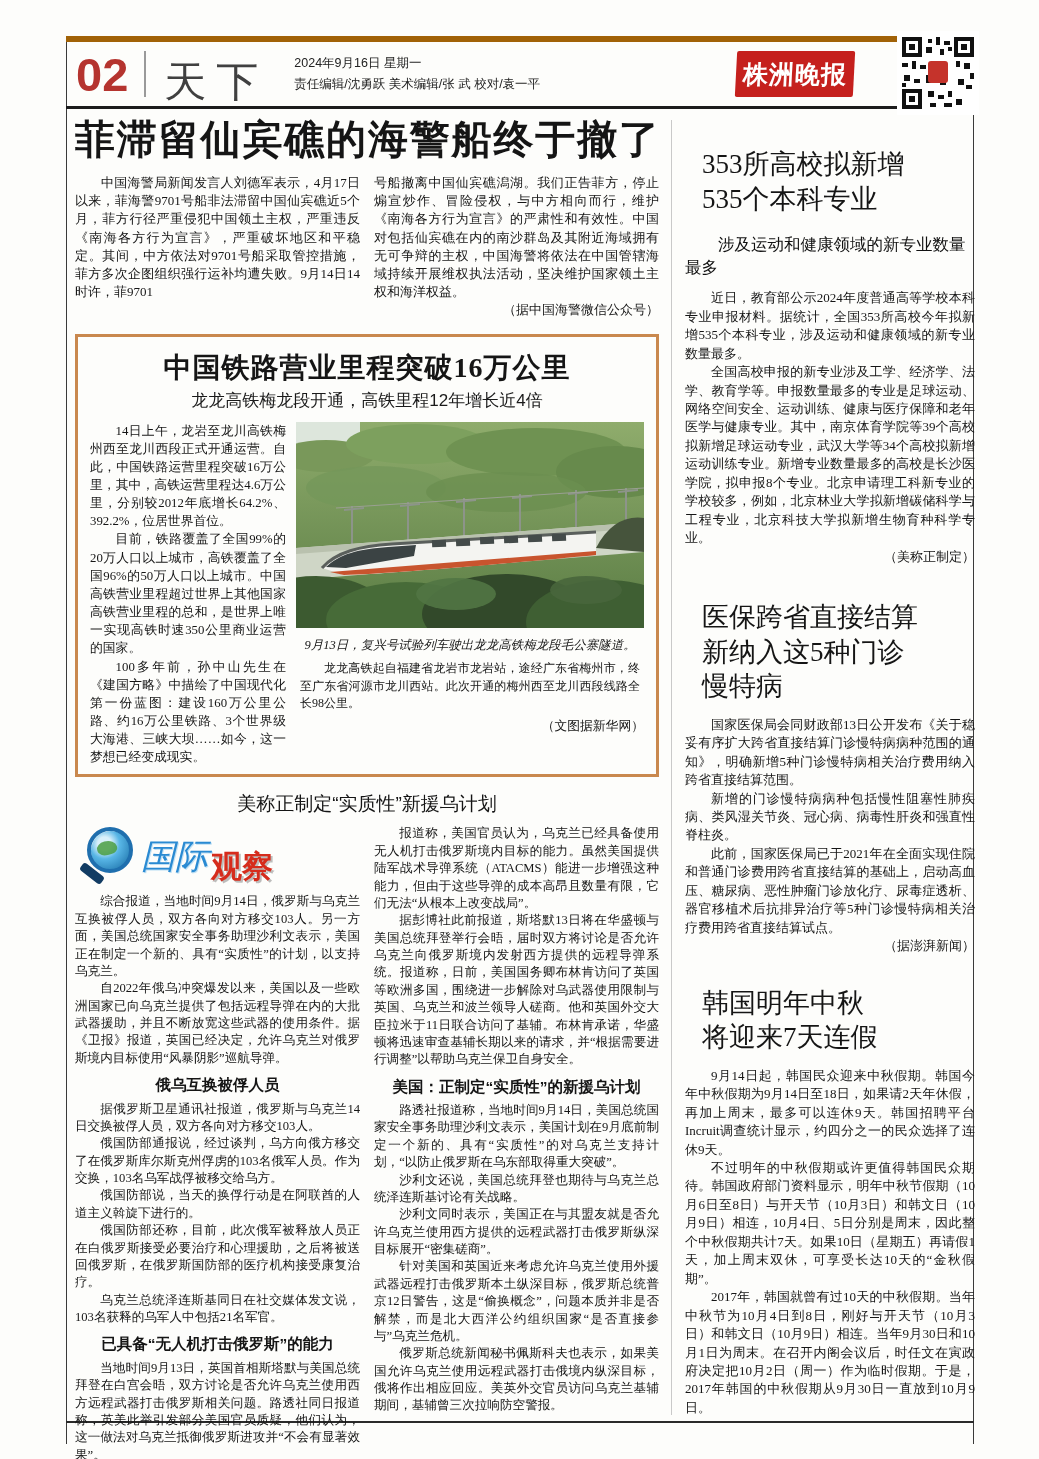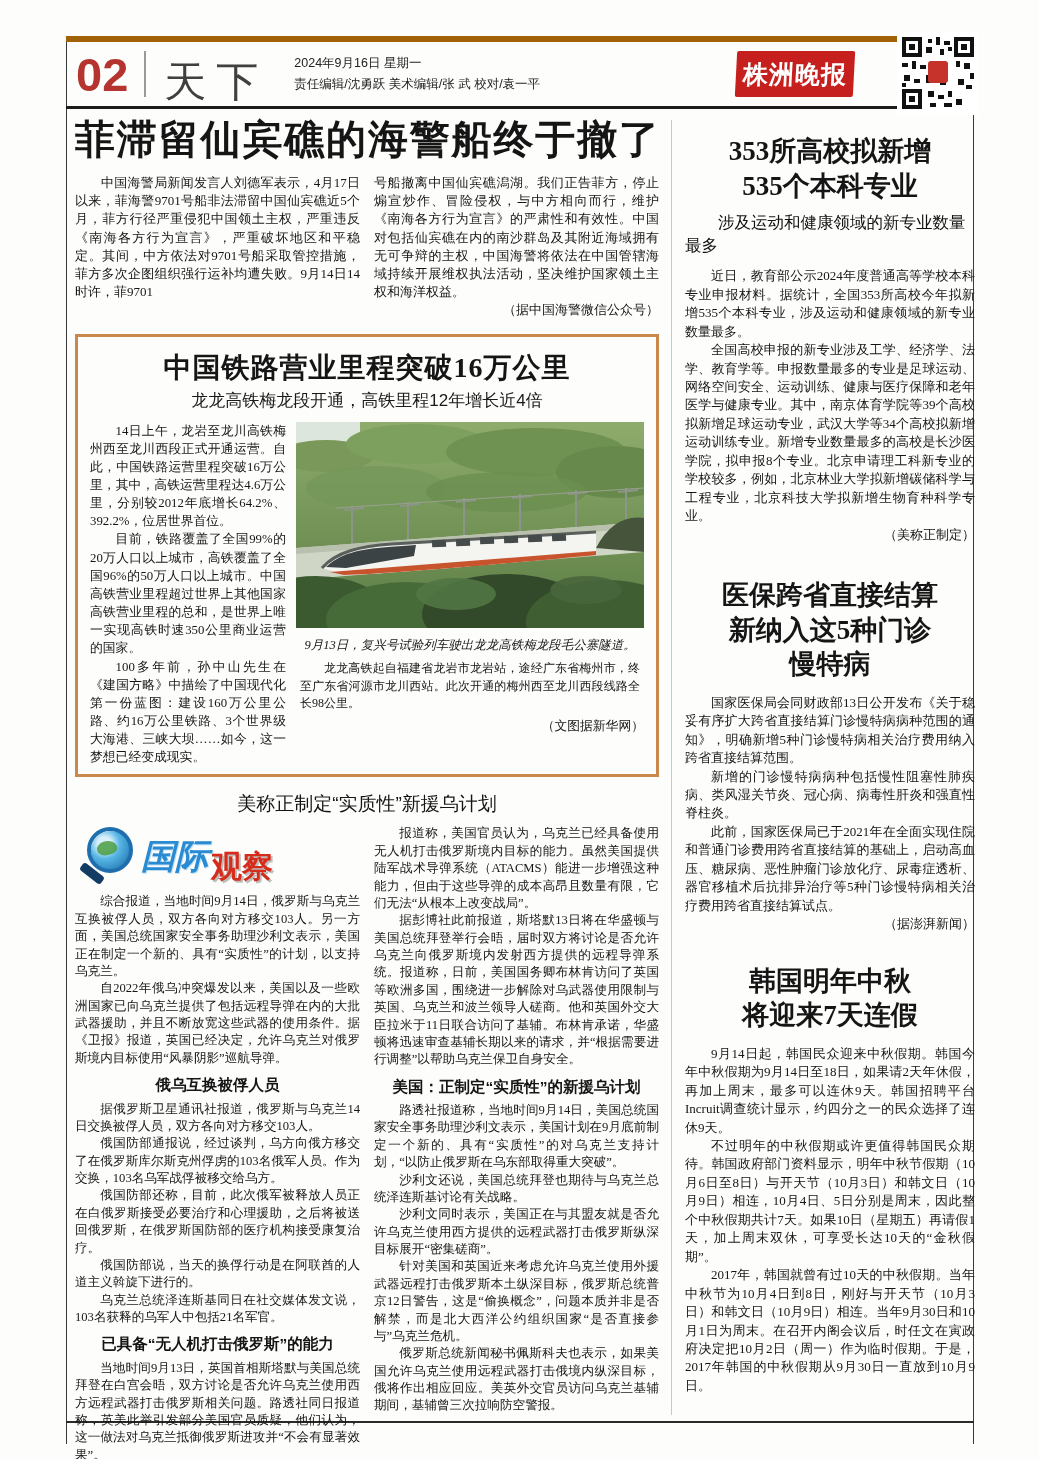--- a/index.html
+++ b/index.html
@@ -60,30 +60,30 @@
   .magnifier{position:relative;width:58px;height:58px;flex:0 0 auto;}
   .globe{position:absolute;left:10px;top:4px;width:40px;height:40px;border-radius:50%;
     background:radial-gradient(circle at 34% 32%, #d9f0fb 0 18%, #58b6e6 40%, #2b82b8 75%, #1e5f8d 100%);}
   .globe::after{content:"";position:absolute;left:6px;top:10px;width:20px;height:14px;border-radius:50% 60% 40% 50%;
     background:#4a9d43;opacity:.85;transform:rotate(-15deg);}
   .glass-ring{position:absolute;left:6px;top:0;width:46px;height:46px;border-radius:50%;
     border:4px solid #1f6fae;box-sizing:border-box;}
   .handle{position:absolute;left:-2px;top:42px;width:26px;height:9px;background:#123c63;
     border-radius:3px;transform:rotate(38deg);}
   .intl-words{white-space:nowrap;margin-left:2px;}
-  .w1{font-family:"Liberation Sans",sans-serif;font-style:italic;font-weight:700;font-size:34px;
+  .w1{font-family:"Liberation Sans",sans-serif;font-style:italic;font-weight:400;font-size:34px;
     color:#2a8ad2;text-shadow:1px 1px 0 #bfe0f4;}
   .w2{font-family:"Liberation Sans",sans-serif;font-weight:900;font-size:31px;color:#d62c1c;
     position:relative;top:9px;left:2px;text-shadow:2px 2px 0 rgba(0,0,0,.25);}
 
   
   .rail-divider{position:absolute;left:671px;top:120px;width:1px;height:1295px;background:#c9c9c9;}
   .rail{position:absolute;left:685px;top:130px;width:290px;}
   .rail-article{margin-bottom:26px;}
-  .rail-h1{font-size:27px;font-weight:700;line-height:1.28;margin:4px;text-align:center;}
+  .rail-h1{font-size:27px;font-weight:400;line-height:1.28;margin:17px;}
   .rail-sub{font-family:"Liberation Sans",sans-serif;font-size:16.5px;line-height:1.4;margin:8px 0 10px;text-indent:2em;color:#111;}
   .rail-body{font-size:13px;line-height:1.42;text-align:justify;}
   .rail-article .rail-body .para{margin:0;}
   .mt-b{margin-top:34px;} .mt-c{margin-top:30px;}
   .rail-h1.space-after{margin-bottom:12px;}
 </style>
 </head>
 <body>
 
 <div class="frame-v frame-left"></div>
@@ -247,22 +247,22 @@
           <div class="intl-words">
             <span class="w1">国际</span><span class="w2">观察</span>
           </div>
         </div>
         <div>
             <p class="para">综合报道，当地时间9月14日，俄罗斯与乌克兰互换被俘人员，双方各向对方移交103人。另一方面，美国总统国家安全事务助理沙利文表示，美国正在制定一个新的、具有“实质性”的计划，以支持乌克兰。</p>
             <p class="para">自2022年俄乌冲突爆发以来，美国以及一些欧洲国家已向乌克兰提供了包括远程导弹在内的大批武器援助，并且不断放宽这些武器的使用条件。据《卫报》报道，英国已经决定，允许乌克兰对俄罗斯境内目标使用“风暴阴影”巡航导弹。</p>
             <p class="subhead">俄乌互换被俘人员</p>
             <p class="para">据俄罗斯卫星通讯社报道，俄罗斯与乌克兰14日交换被俘人员，双方各向对方移交103人。</p>
             <p class="para">俄国防部通报说，经过谈判，乌方向俄方移交了在俄罗斯库尔斯克州俘虏的103名俄军人员。作为交换，103名乌军战俘被移交给乌方。</p>
+            <p class="para">俄国防部说，当天的换俘行动是在阿联酋的人道主义斡旋下进行的。</p>
             <p class="para">俄国防部还称，目前，此次俄军被释放人员正在白俄罗斯接受必要治疗和心理援助，之后将被送回俄罗斯，在俄罗斯国防部的医疗机构接受康复治疗。</p>
-            <p class="para">俄国防部说，当天的换俘行动是在阿联酋的人道主义斡旋下进行的。</p>
             <p class="para">乌克兰总统泽连斯基同日在社交媒体发文说，103名获释的乌军人中包括21名军官。</p>
             <p class="subhead">已具备“无人机打击俄罗斯”的能力</p>
             <p class="para">当地时间9月13日，英国首相斯塔默与美国总统拜登在白宫会晤，双方讨论是否允许乌克兰使用西方远程武器打击俄罗斯相关问题。路透社同日报道称，英美此举引发部分美国官员质疑，他们认为，这一做法对乌克兰抵御俄罗斯进攻并“不会有显著效果”。</p>
           </div>
       </div>
       <div class="ukr-col">
           <p class="para">报道称，美国官员认为，乌克兰已经具备使用无人机打击俄罗斯境内目标的能力。虽然美国提供陆军战术导弹系统（ATACMS）能进一步增强这种能力，但由于这些导弹的成本高昂且数量有限，它们无法“从根本上改变战局”。</p>
           <p class="para">据彭博社此前报道，斯塔默13日将在华盛顿与美国总统拜登举行会晤，届时双方将讨论是否允许乌克兰向俄罗斯境内发射西方提供的远程导弹系统。报道称，日前，美国国务卿布林肯访问了英国等欧洲多国，围绕进一步解除对乌武器使用限制与英国、乌克兰和波兰领导人磋商。他和英国外交大臣拉米于11日联合访问了基辅。布林肯承诺，华盛顿将迅速审查基辅长期以来的请求，并“根据需要进行调整”以帮助乌克兰保卫自身安全。</p>
           <p class="subhead">美国：正制定“实质性”的新援乌计划</p>
           <p class="para">路透社报道称，当地时间9月14日，美国总统国家安全事务助理沙利文表示，美国计划在9月底前制定一个新的、具有“实质性”的对乌克兰支持计划，“以防止俄罗斯在乌东部取得重大突破”。</p>

